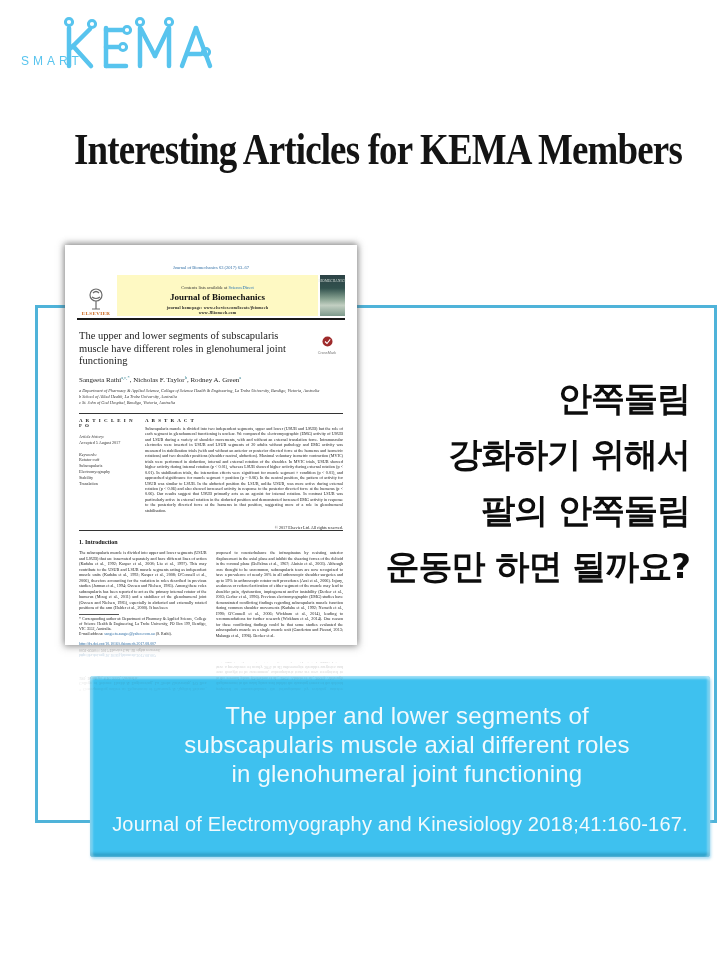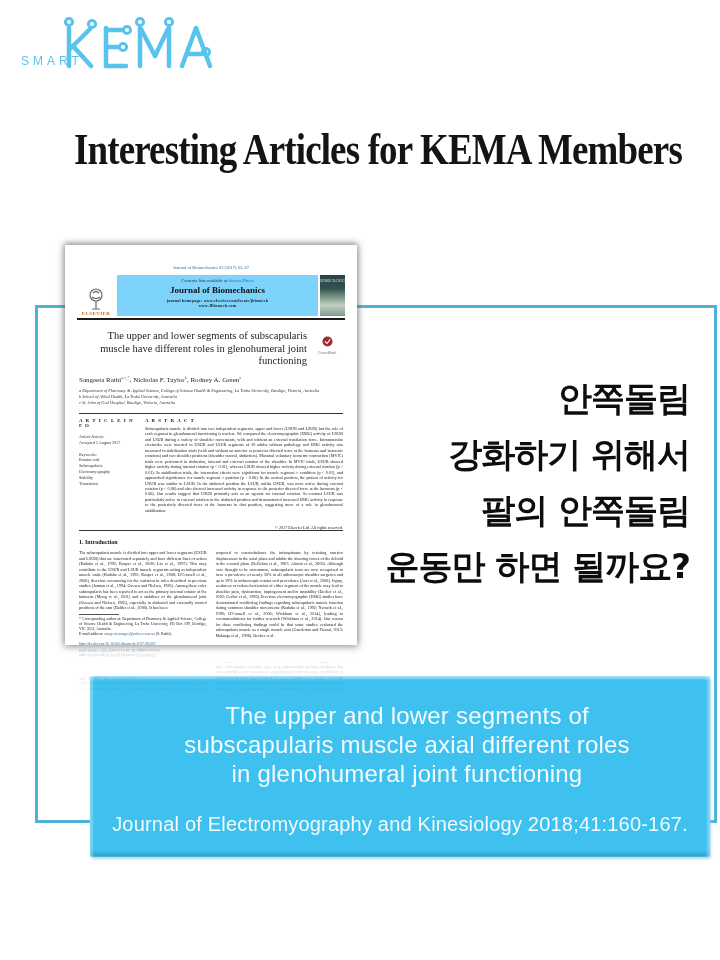--- a/index.html
+++ b/index.html
@@ -50,31 +50,31 @@
                font-weight:400;letter-spacing:.2px;}
 
   
   .paper{position:absolute;left:65px;top:245px;width:292px;height:400px;background:#fff;z-index:4;
          overflow:hidden;box-shadow:0 -2px 6px rgba(80,80,80,.40),0 1px 7px 1px rgba(80,80,80,.50);
          font-family:"Liberation Serif",serif;color:#222;}
   .p-ref{margin-top:20px;text-align:center;font-size:4.5px;color:var(--link-blue);}
   .p-head{display:flex;margin:5px 12px 0;height:41px;}
   .p-elsevier{width:38px;display:flex;flex-direction:column;align-items:center;justify-content:flex-end;}
   .p-elsevier-name{font-size:5px;color:var(--elsevier-orange);letter-spacing:.4px;font-weight:700;}
-  .p-headmid{flex:1;background:#7dd3fc;text-align:center;padding-top:3px;margin:0 2px;}
+  .p-headmid{flex:1;background:#fef9c3;text-align:center;padding-top:10px;margin:0 2px;}
   .p-contents{font-size:4.5px;color:#333;}
   .p-sd{color:#2070b4;}
   .p-jname{font-size:9px;font-weight:700;color:#101010;margin-top:2px;}
   .p-home{font-size:4px;margin-top:2.5px;letter-spacing:.2px;color:#222;font-weight:700;line-height:5px;}
   .p-cover{width:25px;background:linear-gradient(180deg,#2c4246 0%,#31514d 32%,#87a291 58%,#c2cfc2 74%,#7e9a8c 100%);
            display:flex;justify-content:center;padding-top:4px;}
   .p-cover span{font-size:3.2px;color:#dfe8e2;letter-spacing:.3px;text-transform:uppercase;}
   .p-rule{height:2.2px;background:#1a1a1a;margin:2px 12px 0;}
   .p-titlewrap{margin:10px 14px 0;position:relative;padding-right:36px;}
-  .p-title{font-size:10.5px;line-height:12.5px;color:#1c1c1c;text-align:right;}
+  .p-title{font-size:10.5px;line-height:12.5px;color:#1c1c1c;}
   .p-crossmark{position:absolute;right:0;top:3px;width:32px;text-align:center;}
   .p-crossmark-label{font-size:3.8px;color:#777;display:block;font-family:"Liberation Sans",sans-serif;}
   .p-authors{margin:7px 14px 0;font-size:7px;color:#1e1e1e;}
   .p-authors sup{font-size:4.5px;color:#2e7f8f;}
   .p-affils{margin:4px 14px 0;font-size:4.3px;line-height:6px;font-style:italic;color:#333;}
   .p-info{margin:7px 14px 0;border-top:1.4px solid #333;border-bottom:1.4px solid #333;
           display:flex;padding:4px 0;height:118px;overflow:hidden;}
   .p-info-left{width:66px;padding-right:6px;flex:none;}
   .p-ih{font-size:5px;letter-spacing:1px;font-weight:700;color:#222;}
   .p-il{font-size:4.2px;line-height:5.8px;color:#333;}

